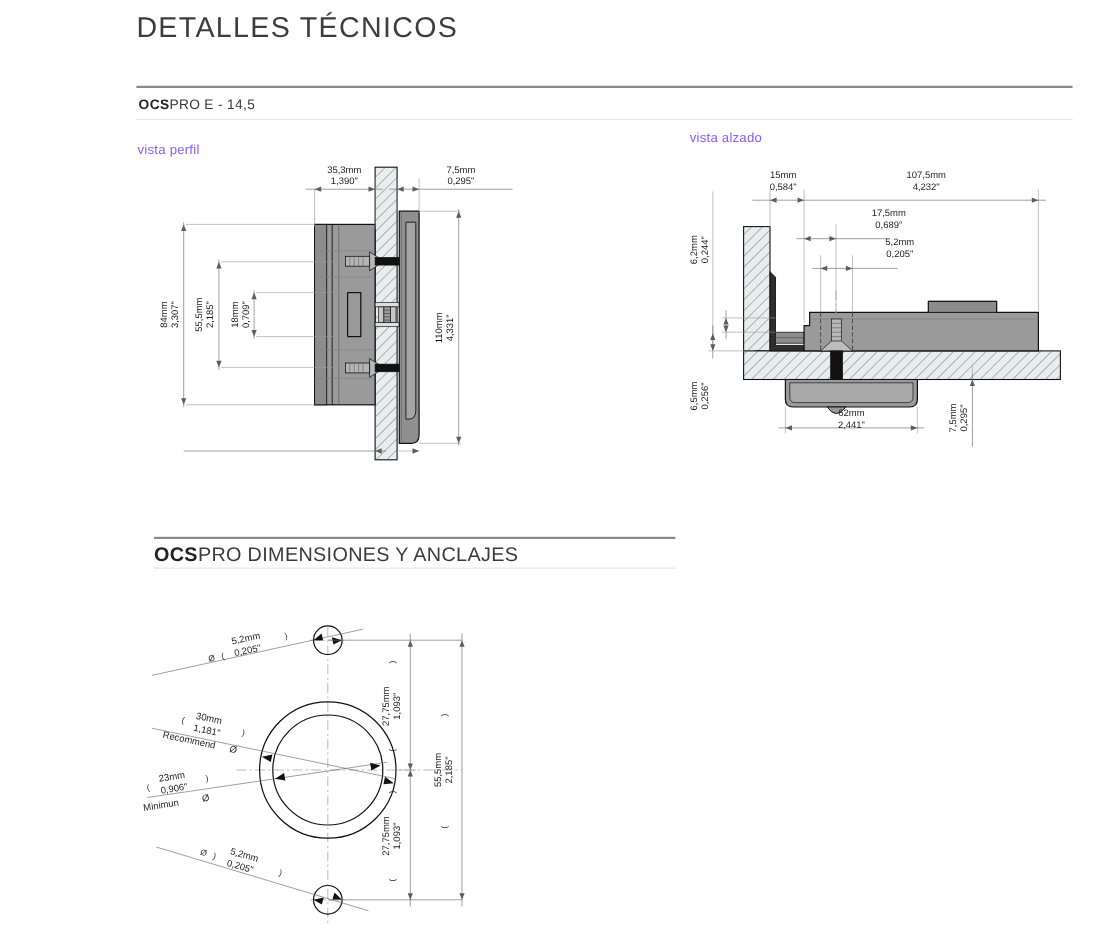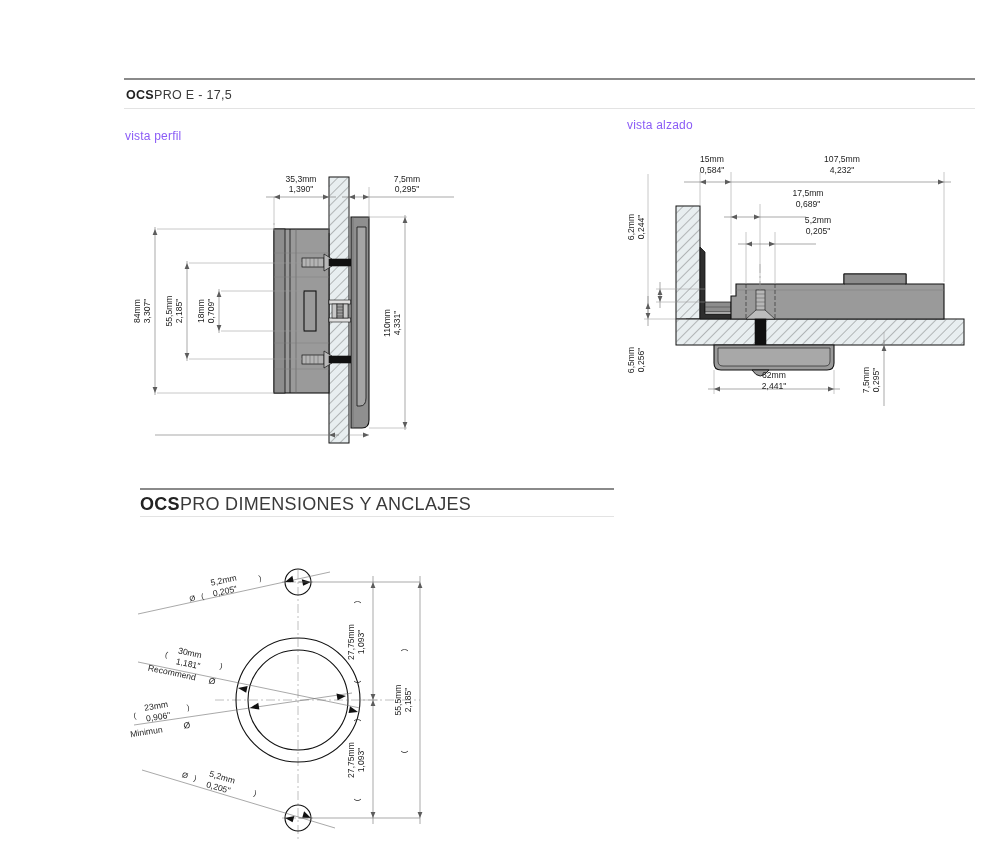--- a/index.html
+++ b/index.html
@@ -40,33 +40,34 @@
   .extline{stroke:#9a9a9a;stroke-width:.55;fill:none;}
   .outline{stroke:#111;stroke-width:1.1;fill:none;}
   .thin{stroke:#2a2a2a;stroke-width:.65;fill:none;}
   .center{stroke:#8d8d8d;stroke-width:.55;fill:none;stroke-dasharray:9 3 2 3;}
 </style>
 </head>
 <body>
 
 <div class="page">
 
+  <div class="page-title">DETALLES TÉCNICOS</div>
 
   <div class="rule-dark" style="left:124px;top:78px;width:851px;"></div>
 
   <div class="sec-label" style="left:126px;top:88px;">
-    <b>OCS</b><span>PRO  E - 17,5</span>
+    <b>OCS</b><span>PRO  E - 14,5</span>
   </div>
 
   <div class="rule-light" style="left:124px;top:108px;width:851px;"></div>
 
   <div class="view-label" style="left:125px;top:129px;">vista perfil</div>
   <div class="view-label" style="left:627px;top:118px;">vista alzado</div>
 
-  <div class="canvas" style="left:124px;top:148px;margin-top:25px;">
+  <div class="canvas" style="left:136px;top:148px;">
   <svg width="350" height="275" viewBox="0 0 350 275">
     <defs>
       <pattern id="hatchL" width="7" height="7" patternTransform="rotate(45)" patternUnits="userSpaceOnUse">
         <line x1="0" y1="0" x2="0" y2="7" stroke="#4a4a4a" stroke-width=".7"></line>
       </pattern>
       <pattern id="hatchL2" width="5" height="5" patternTransform="rotate(45)" patternUnits="userSpaceOnUse">
         <line x1="0" y1="0" x2="0" y2="5" stroke="#4a4a4a" stroke-width=".6"></line>
       </pattern>
     </defs>
 

